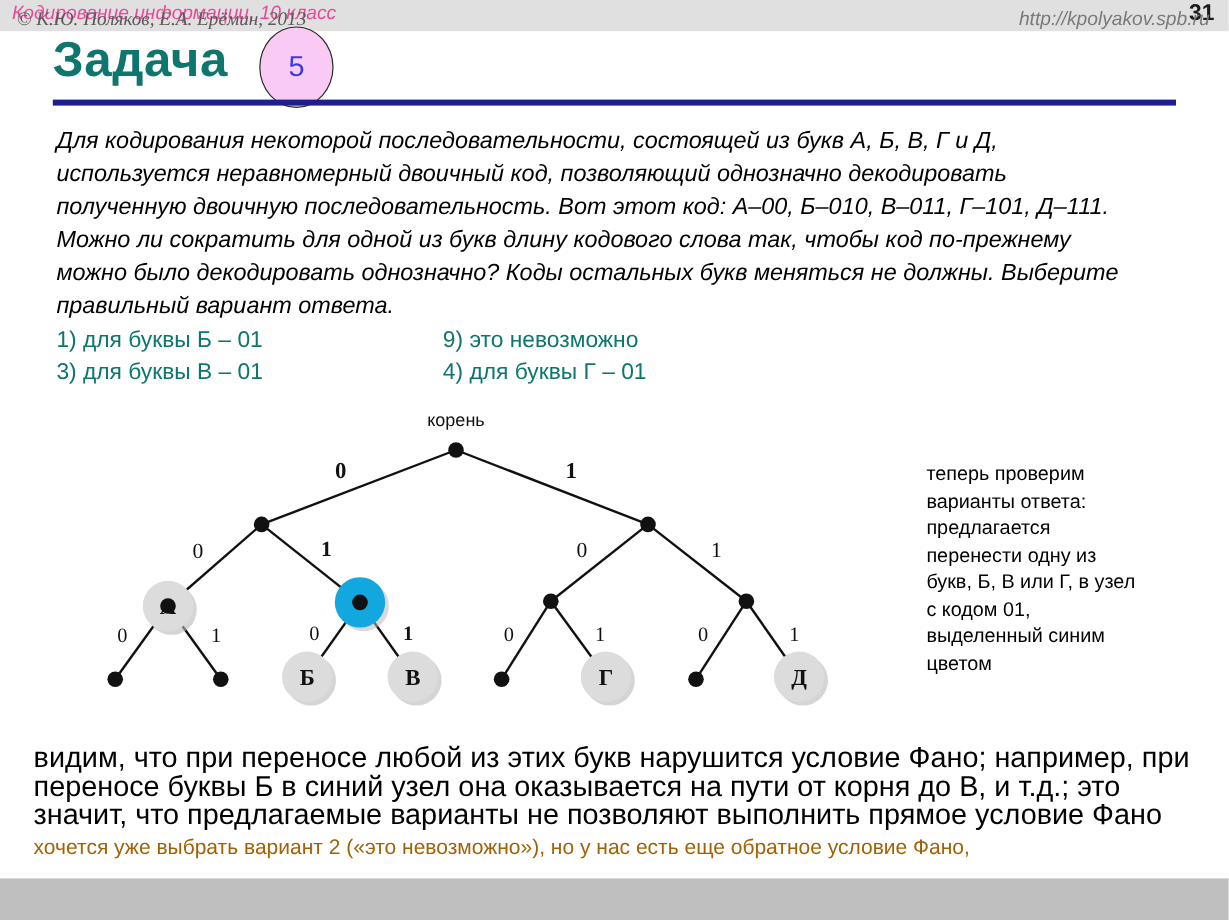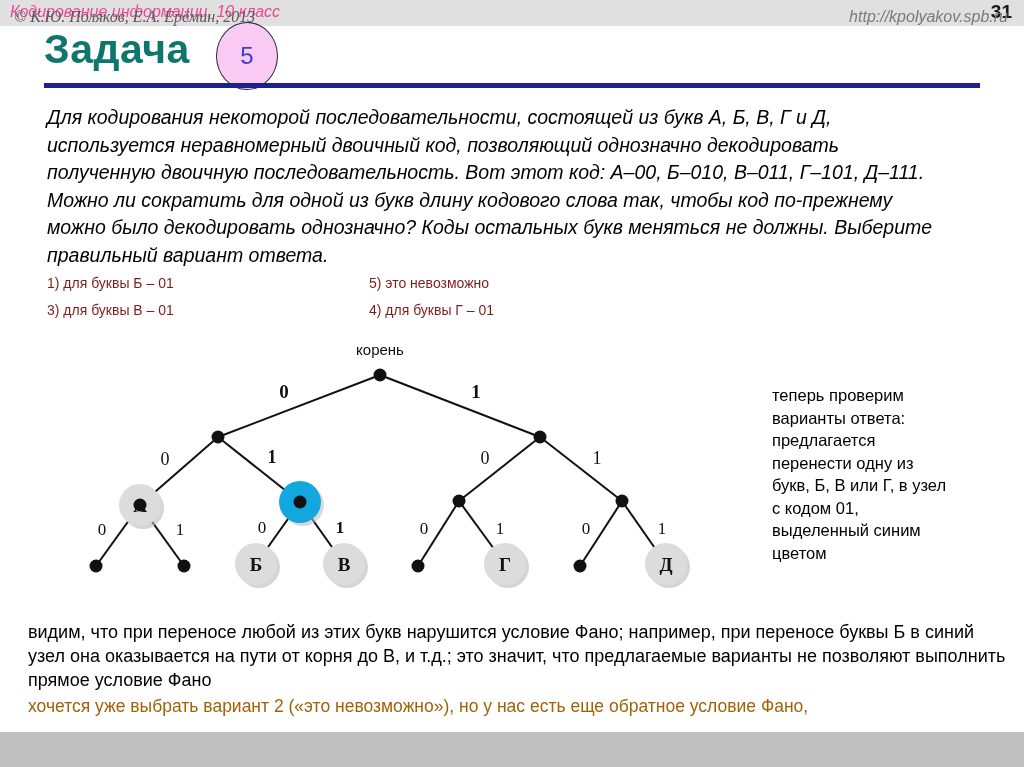--- a/index.html
+++ b/index.html
@@ -89,23 +89,23 @@
     color: #000000;
     text-align: left;
   }
 
   
   #answer-options {
     position: absolute;
     left: 47px; top: 270px;
     width: 700px;
     font-family: "Liberation Sans", sans-serif;
-    font-size: 14px;
+    font-size: 19px;
     line-height: 27px;
-    color: #7f1d1d;
+    color: #0f766e;
     text-decoration: underline;
   }
   .option-row {
     display: block;
     height: 27px;
     position: relative;
   }
   .option-cell {
     position: absolute;
     top: 0;
@@ -136,21 +136,21 @@
     color: #000000;
     margin-top: 12px;
   }
 
   
   #bottom-note-1 {
     position: absolute;
     left: 28px; top: 620px;
     width: 980px;
     font-family: "Liberation Sans", sans-serif;
-    font-size: 18px;
+    font-size: 24px;
     line-height: 24px;
     color: #000000;
   }
   #bottom-note-2 {
     position: absolute;
     left: 28px; top: 694px;
     width: 980px;
     font-family: "Liberation Sans", sans-serif;
     font-size: 17.5px;
     line-height: 24px;
@@ -194,21 +194,21 @@
 <div id="task-badge">
   <div id="task-badge-number">5</div>
 </div>
 <div id="title-rule"></div>
 
 <div id="problem-text">Для кодирования некоторой последовательности, состоящей из букв А, Б, В, Г и Д, используется неравномерный двоичный код, позволяющий однозначно декодировать полученную двоичную последовательность. Вот этот код: А–00, Б–010, В–011, Г–101, Д–111. Можно ли сократить для одной из букв длину кодового слова так, чтобы код по-прежнему можно было декодировать однозначно? Коды остальных букв меняться не должны. Выберите правильный вариант ответа.</div>
 
 <div id="answer-options">
   <div class="option-row">
     <span class="option-cell col1">1) для буквы Б – 01</span>
-    <span class="option-cell col2">5) это невозможно</span>
+    <span class="option-cell col2">9) это невозможно</span>
   </div>
   <div class="option-row">
     <span class="option-cell col1">3) для буквы В – 01</span>
     <span class="option-cell col2">4) для буквы Г – 01</span>
   </div>
 </div>
 
 <div id="tree-diagram">
   <svg id="tree-svg" width="740" height="270" viewBox="0 0 740 270" xmlns="http://www.w3.org/2000/svg">
 

